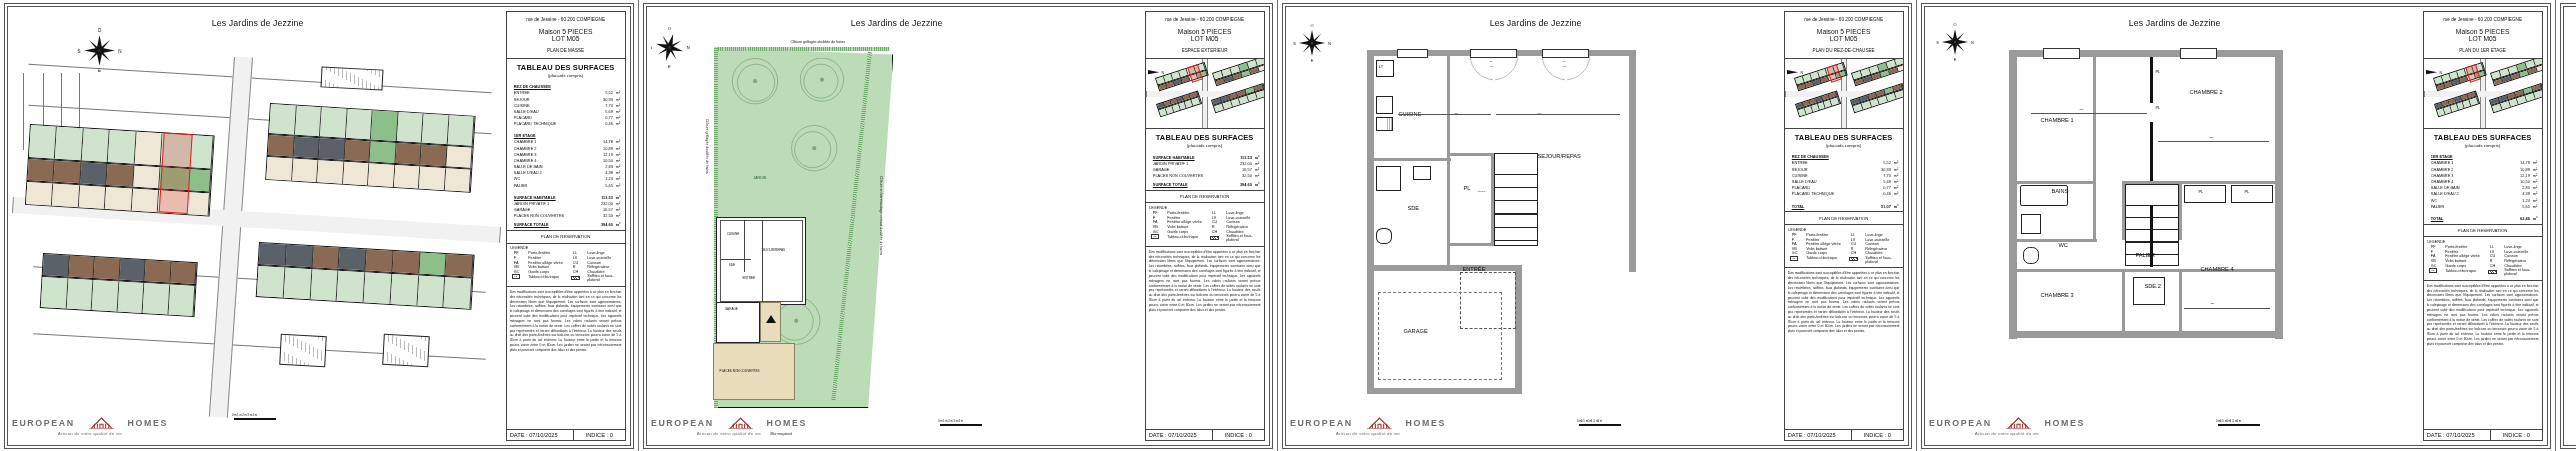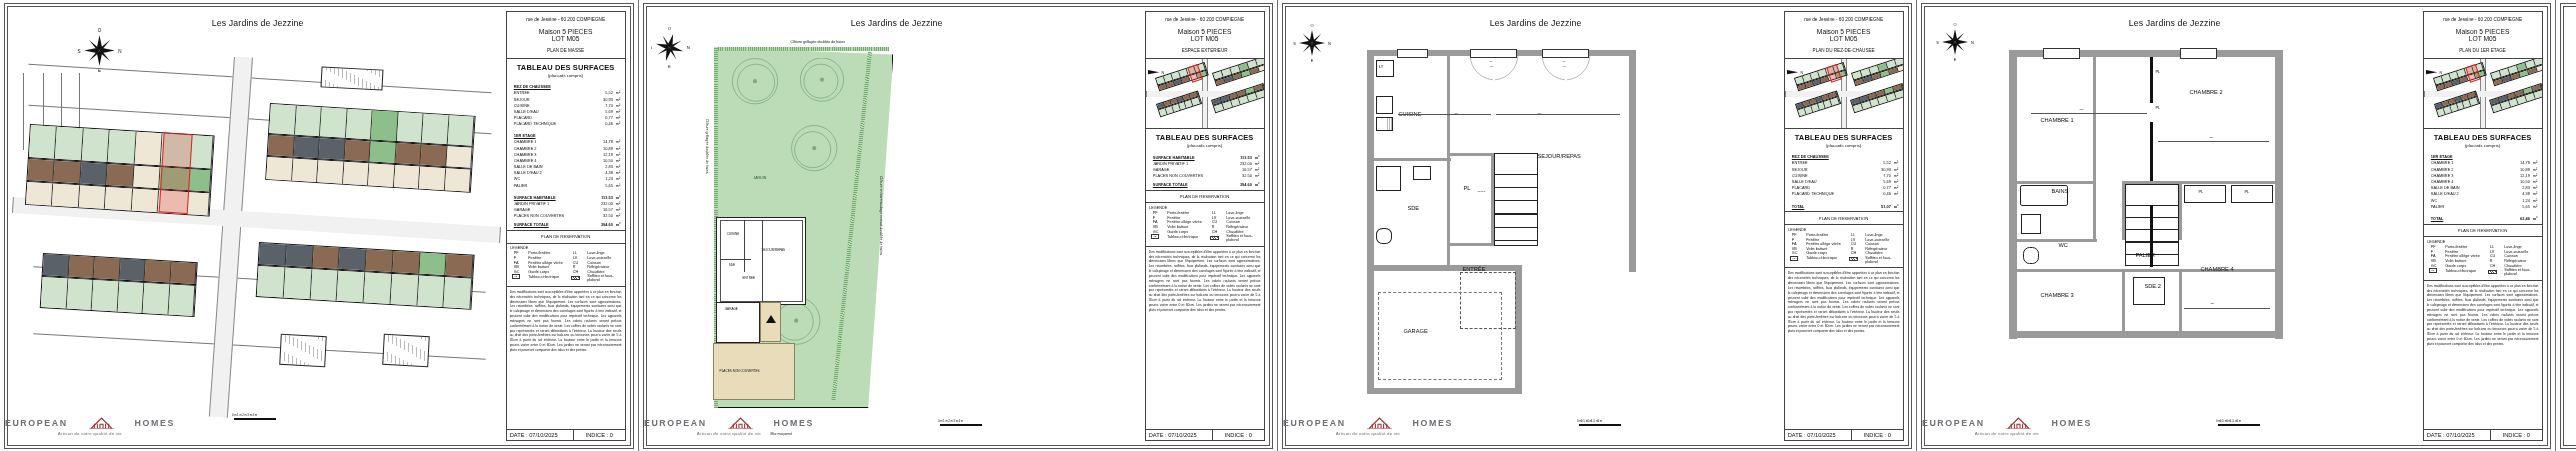--- a/index.html
+++ b/index.html
@@ -116,21 +116,21 @@
   .tb-date { flex: 1.35; border-right: 0.5px solid #444;}
   .tb-ind  { flex: 1; text-align: center;}
 
   
   .logo-box {
     position: absolute; left: 12.4px; bottom: 11.3px;
     width: 155px; height: 29px;
     display: flex; flex-direction: column;
     align-items: center; justify-content: center;
   }
-  .logo-row { display: flex; align-items: center; gap: 21px; }
+  .logo-row { display: flex; align-items: center; gap: 14px; }
   .logo-word { font-size: 8.8px; font-weight: bold; letter-spacing: 1.6px; color: #6b6e73; }
   .logo-tag { font-size: 4.4px; color: #6b6e73; margin-top: 2.1px; letter-spacing: 0.2px;}
   .logo-house { width: 25px; height: 13.4px; }
 
   
   .scalebar { position:absolute; display:flex; flex-direction:column; align-items:flex-start;}
   .sb-ticks { display:flex; }
   .sb-ticks span { display:block; height:2.6px; width:10.3px;}
   .sb-ticks span:nth-child(odd){ background:#111; }
   .sb-ticks span:nth-child(even){ background:#fff; border-top:0.5px solid #111;border-bottom:0.5px solid #111;}

